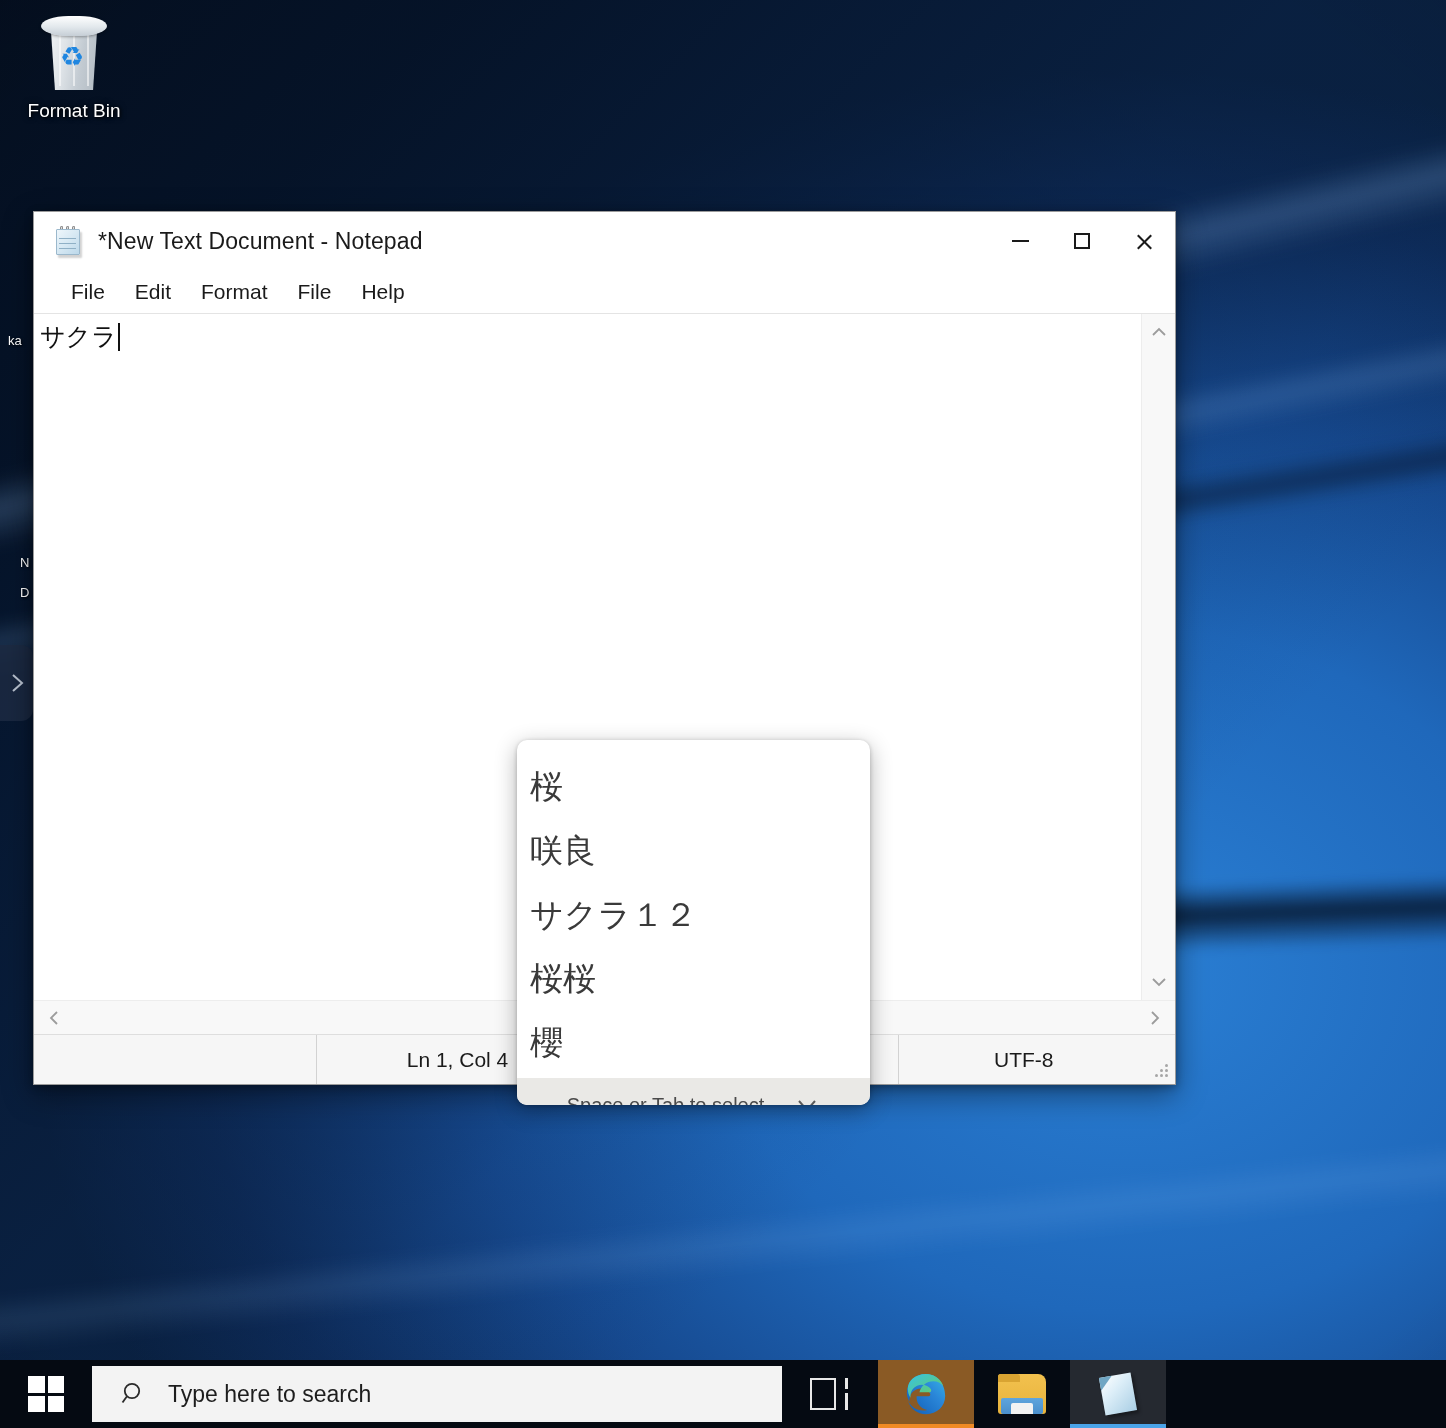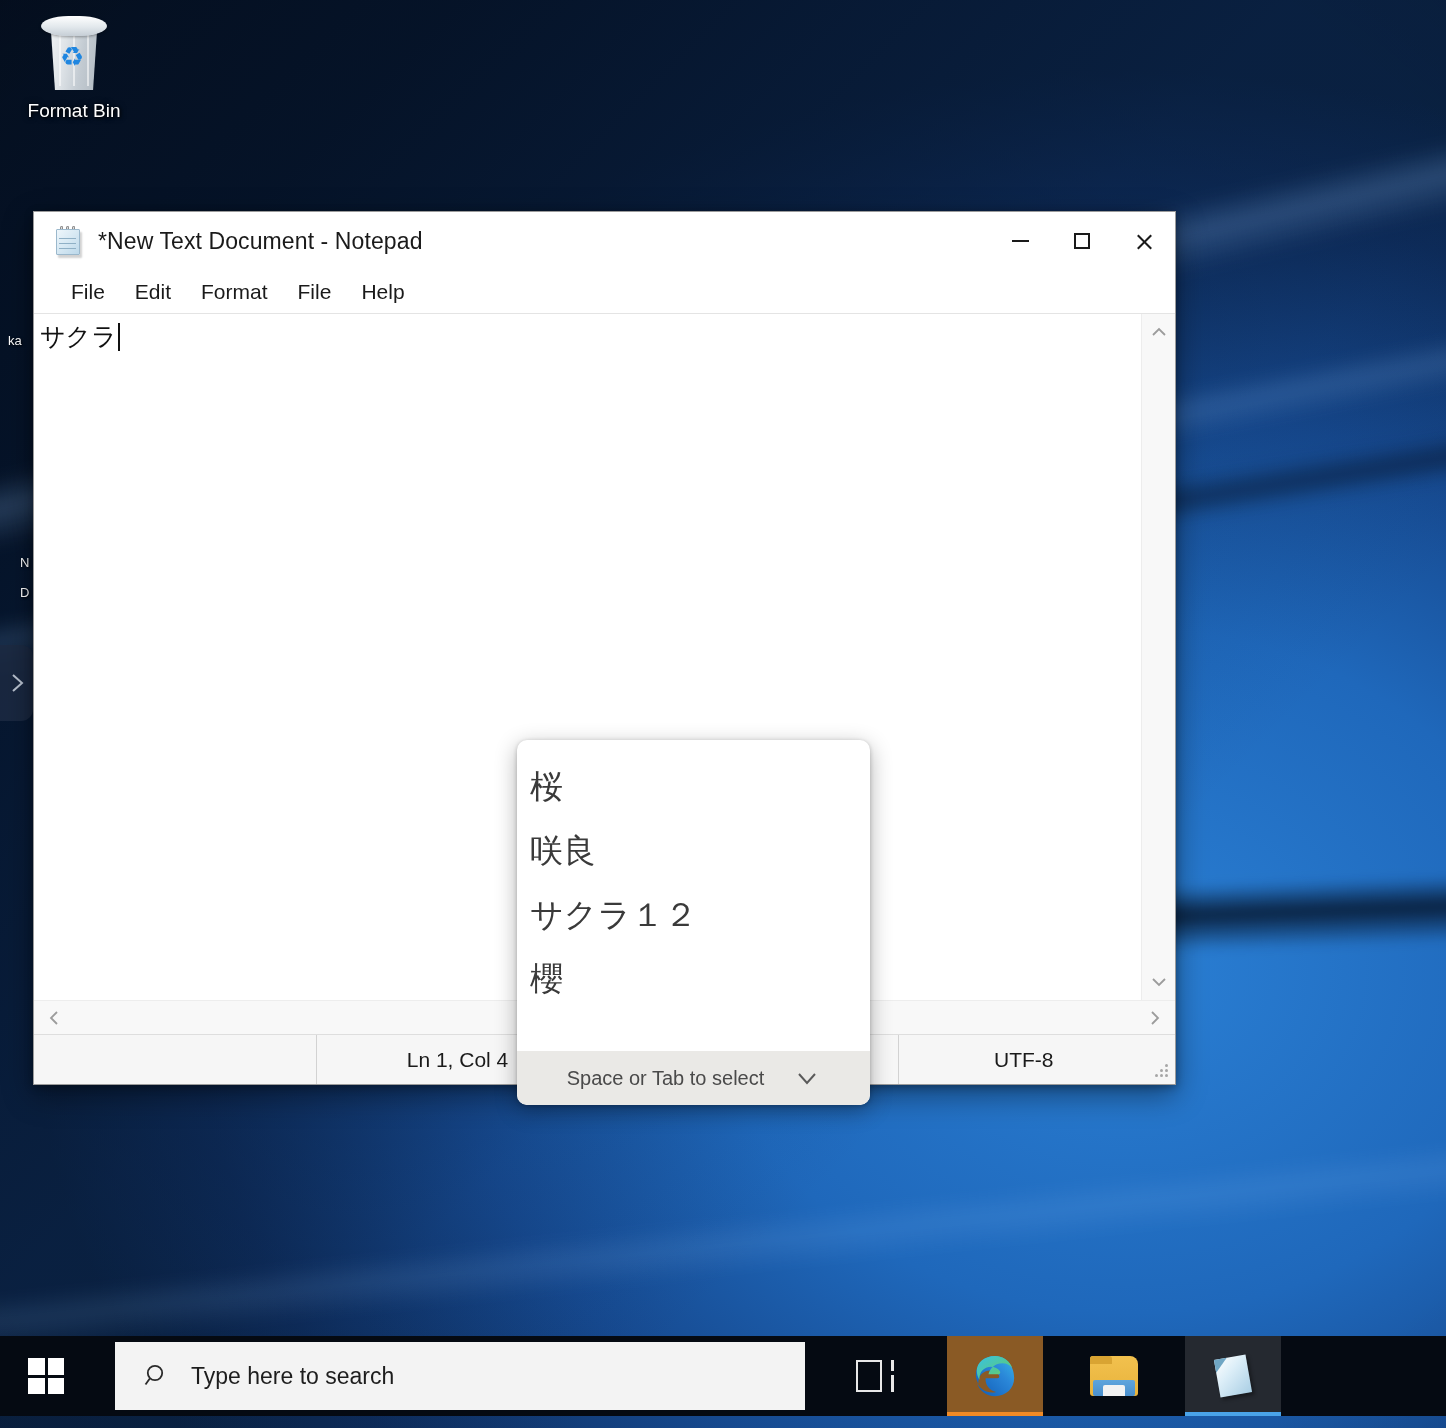--- a/index.html
+++ b/index.html
@@ -286,24 +286,24 @@
     gap: 30px;
     border-radius: 0 0 10px 10px;
   }
   #ime-footer-label {
     font-size: 20px; color: #4a4a4a;
   }
   #ime-expand svg { width: 26px; height: 26px; display: block; }
 
   
   #taskbar {
-    position: absolute; left: 0; bottom: 12px;
-    width: 1446px; height: 80px;
+    position: absolute; left: 0; bottom: 0;
+    width: 1446px; height: 68px;
     background: #050a12;
-    display: flex; align-items: stretch; gap: 23px;
+    display: flex; align-items: stretch;
   }
   #start-button {
     width: 92px;
     display: flex; align-items: center; justify-content: center;
   }
   .win-logo {
     width: 36px; height: 36px;
     display: grid;
     grid-template-columns: 1fr 1fr; grid-template-rows: 1fr 1fr;
     gap: 3px;
@@ -499,20 +499,21 @@
         </div>
       </div>
     </div>
   </div>
 
   <div id="ime-window">
     <div id="ime-list">
       <div class="ime-item">桜</div>
       <div class="ime-item">咲良</div>
       <div class="ime-item">サクラ１２</div>
+      <div class="ime-item">桜桜</div>
       <div class="ime-item">櫻</div>
     </div>
     <div id="ime-footer">
       <div id="ime-footer-label">Space or Tab to select</div>
       <div id="ime-expand">
         <svg viewBox="0 0 26 26">
           <polyline points="5,9 13,18 21,9" fill="none" stroke="#5a5a5a" stroke-width="2"></polyline>
         </svg>
       </div>
     </div>

